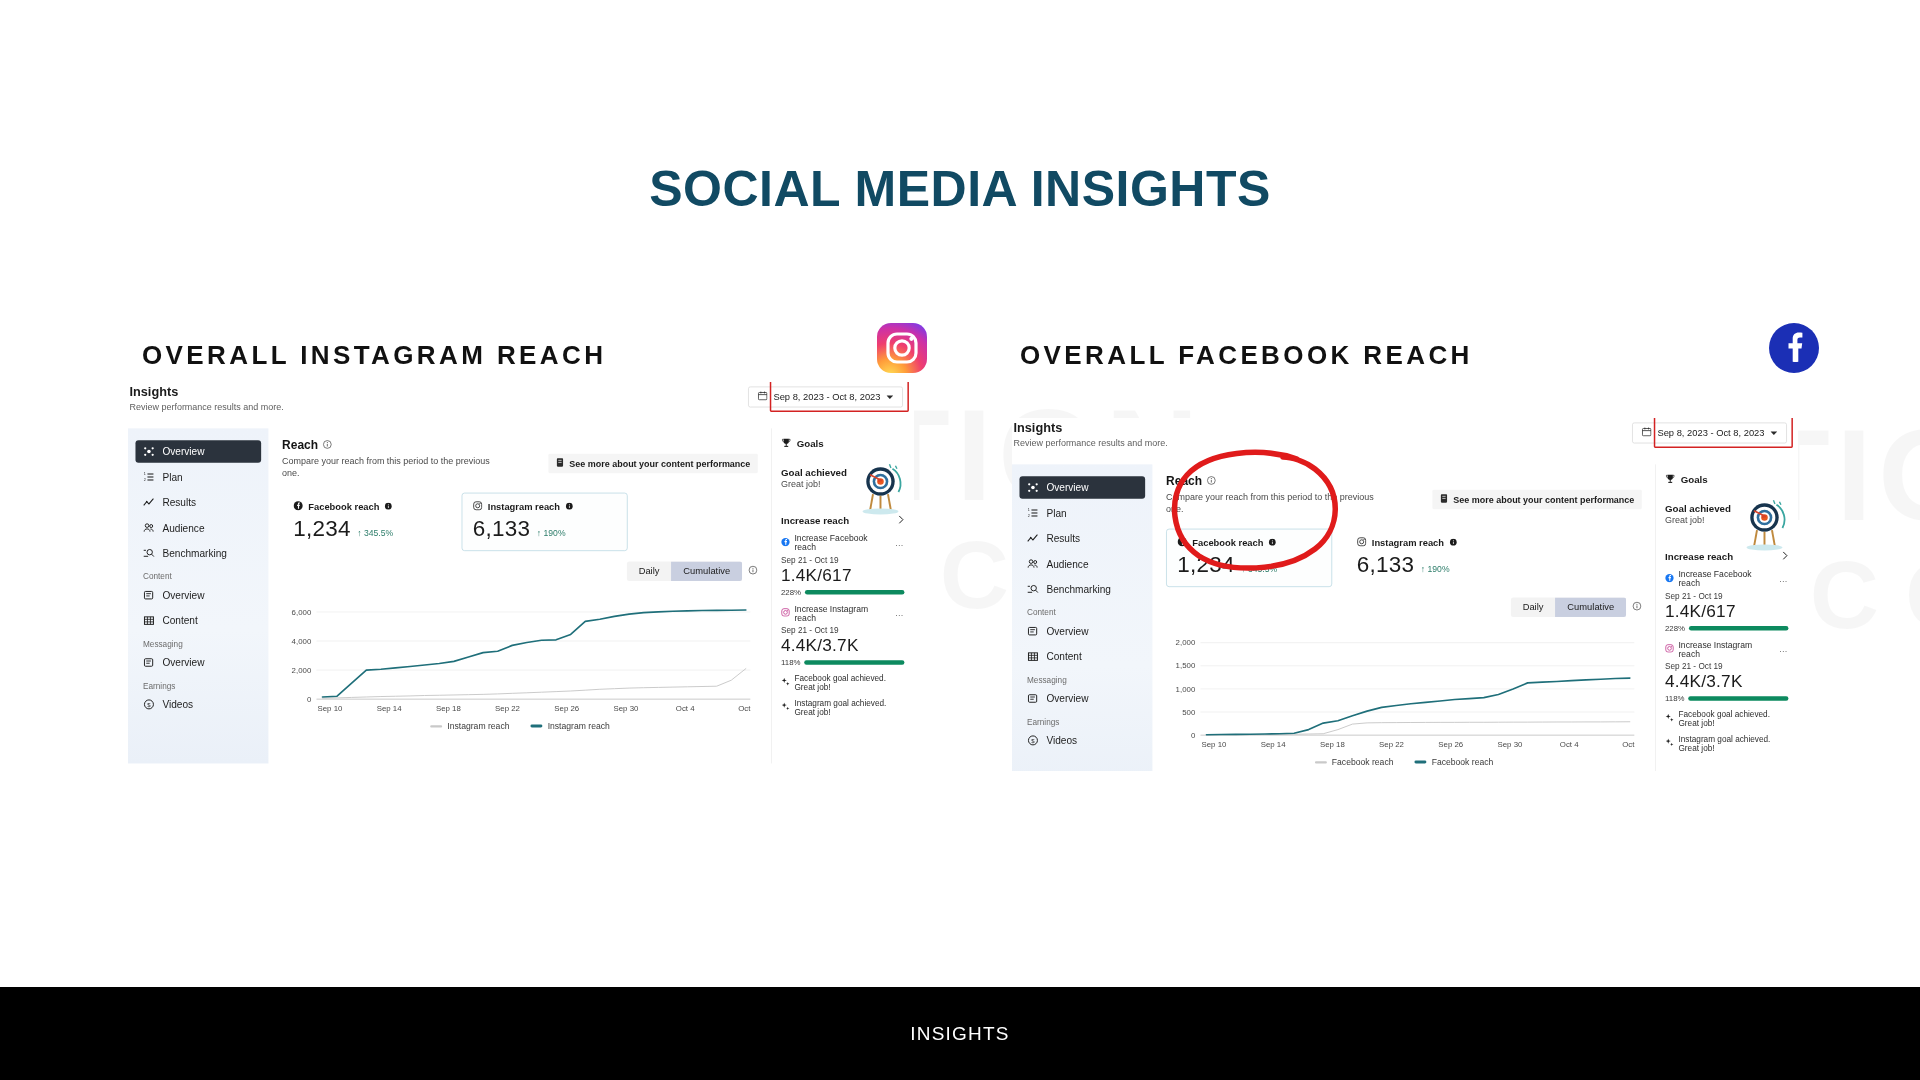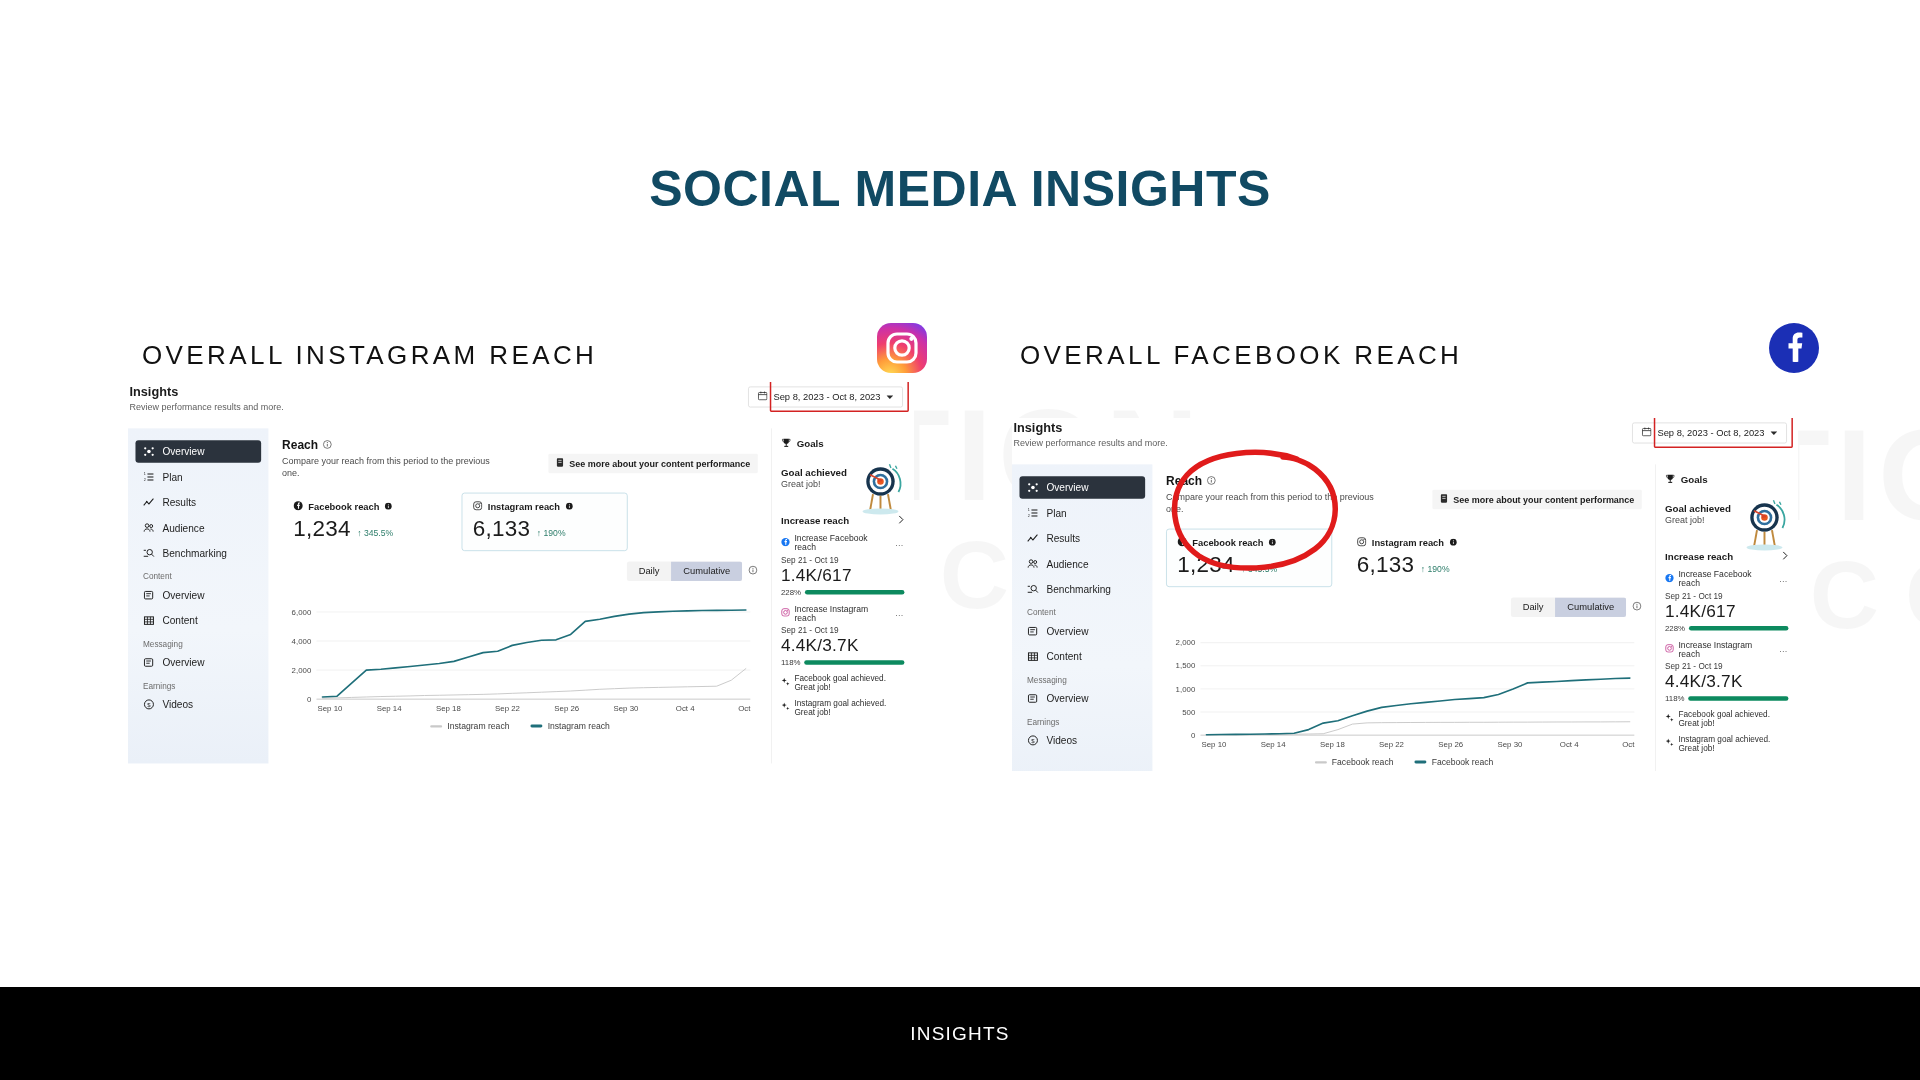--- a/index.html
+++ b/index.html
@@ -24,22 +24,22 @@
 
   
   .section-header {
     position: absolute;
     font-size: 26px;
     font-weight: 400;
     letter-spacing: 3.4px;
     color: #111111;
     white-space: nowrap;
   }
-  #hdr-ig { left: 142px; top: 340px; }
-  #hdr-fb { left: 1020px; top: 340px; }
+  #hdr-ig { left: 142px; top: 340px; font-weight: bold; }
+  #hdr-fb { left: 1020px; top: 340px; font-weight: bold; }
 
   
   .logo-wrap { position: absolute; width: 52px; height: 52px; }
   #logo-ig { left: 876px; top: 322px; }
   #logo-fb { left: 1768px; top: 322px; }
 
   
   .shot {
     position: absolute;
     background: #ffffff;

